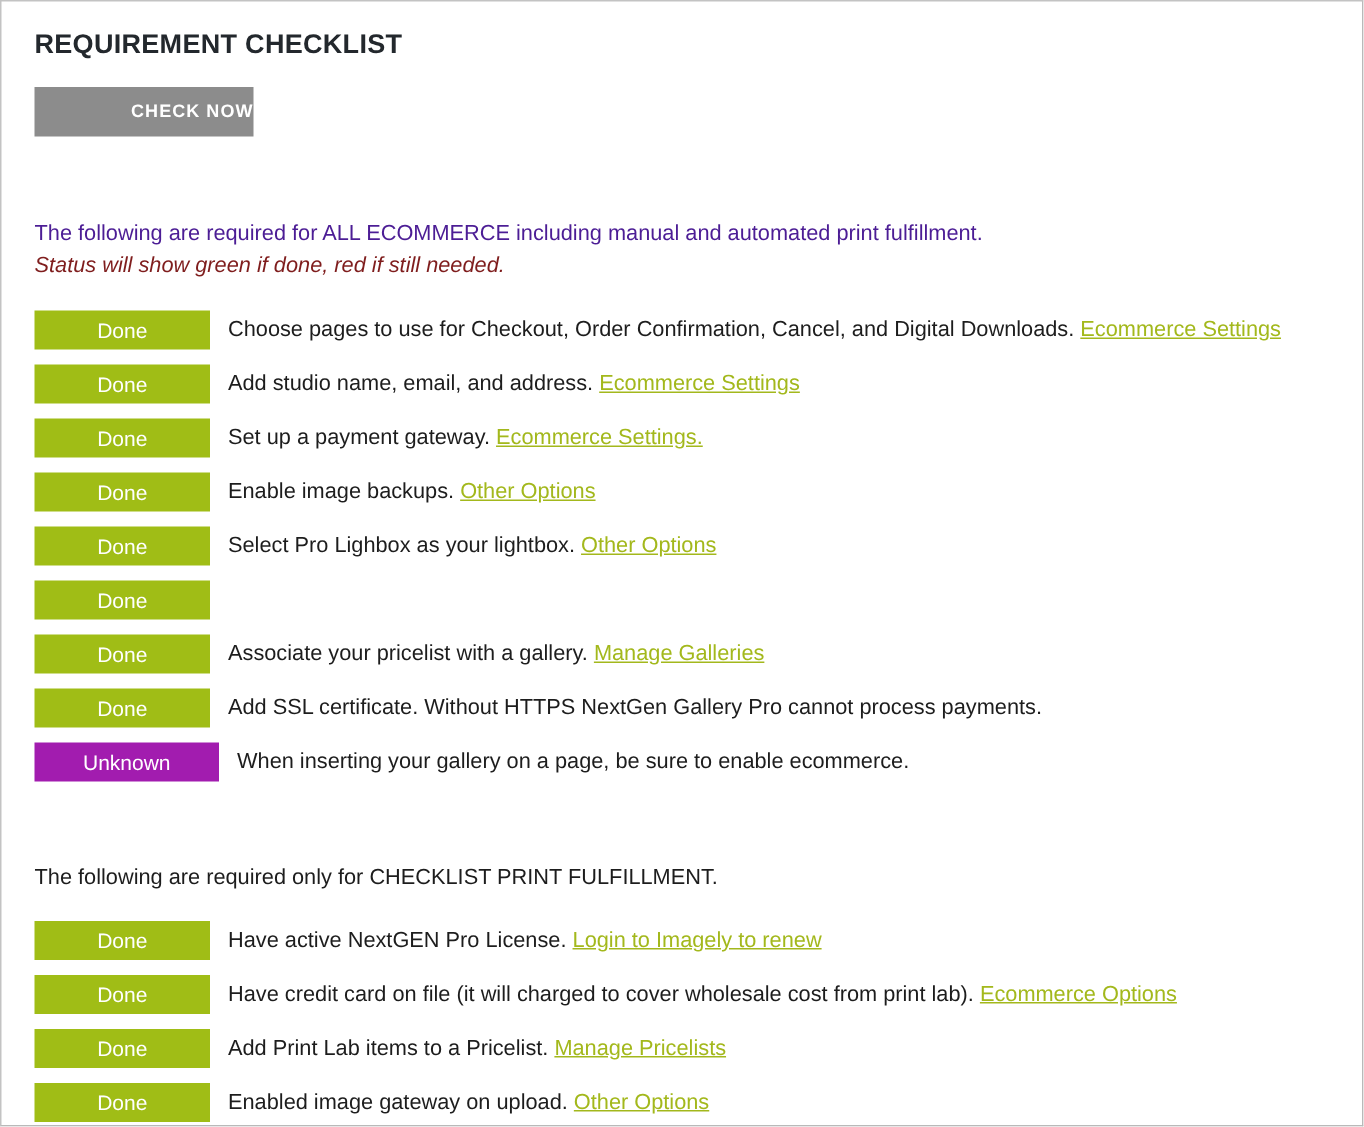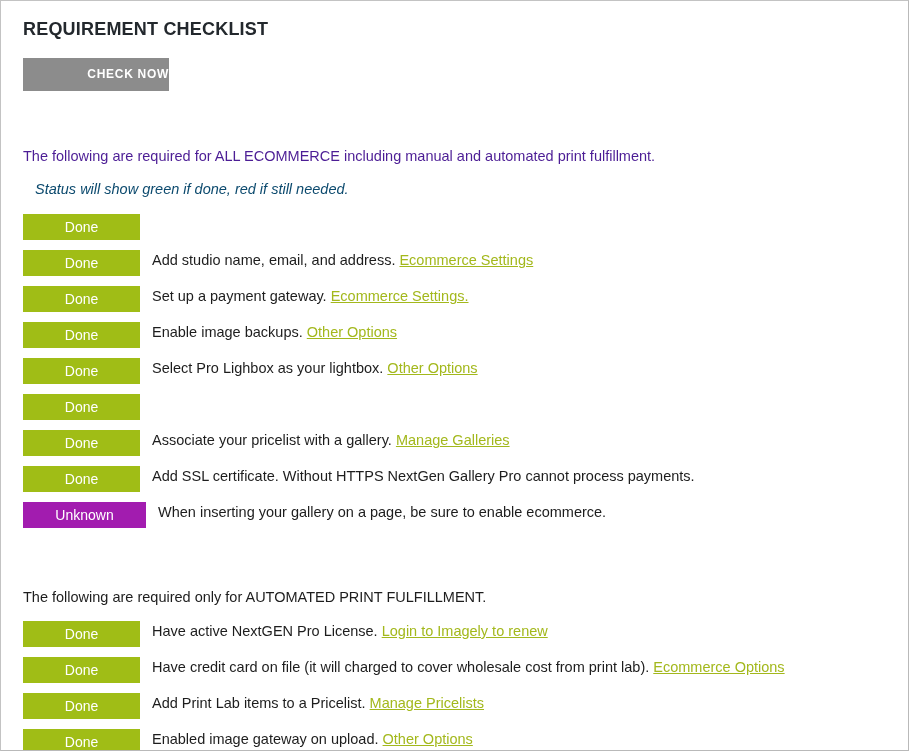--- a/index.html
+++ b/index.html
@@ -62,43 +62,43 @@
 
   
   .intro {
     margin: 0;
     padding-top: 54px;
     font-size: 14.5px;
     line-height: 22px;
     color: #4c1d95;
   }
   .intro-note {
-    margin: 12px;
+    margin: 0;
     font-size: 14.5px;
     line-height: 21px;
     font-style: italic;
-    color: #0c4a6e;
+    color: #7f1d1d;
   }
 
   .section-title {
     margin: 0;
     font-size: 14.5px;
     line-height: 22px;
     color: #1d1d1d;
   }
 
   
   .checklist {
     margin: 0;
     padding: 0;
     list-style: none;
   }
   .check-row {
     display: flex;
-    align-items: flex-start;
+    align-items: center;
     height: 36px;
   }
   .badge {
     flex: 0 0 auto;
     width: 117px;
     height: 26px;
     line-height: 26px;
     text-align: center;
     color: #ffffff;
     font-size: 14px;
@@ -134,20 +134,21 @@
     <div class="check-now-wrap">
       <button class="check-now">CHECK NOW</button>
     </div>
 
     <p class="intro">The following are required for ALL ECOMMERCE including manual and automated print fulfillment.</p>
     <p class="intro-note">Status will show green if done, red if still needed.</p>
 
     <ul class="checklist list-first" id="section-0-rows">
         <li class="check-row">
           <span class="badge status-done" style="background: rgb(160, 189, 22);">Done</span>
+          <span class="row-text"><span>Choose pages to use for Checkout, Order Confirmation, Cancel, and Digital Downloads. </span><a class="row-link">Ecommerce Settings</a></span>
         </li>
         <li class="check-row">
           <span class="badge status-done" style="background: rgb(160, 189, 22);">Done</span>
           <span class="row-text"><span>Add studio name, email, and address. </span><a class="row-link">Ecommerce Settings</a></span>
         </li>
         <li class="check-row">
           <span class="badge status-done" style="background: rgb(160, 189, 22);">Done</span>
           <span class="row-text"><span>Set up a payment gateway. </span><a class="row-link">Ecommerce Settings.</a></span>
         </li>
         <li class="check-row">
@@ -170,21 +171,21 @@
           <span class="row-text"><span>Add SSL certificate. Without HTTPS NextGen Gallery Pro cannot process payments.</span></span>
         </li>
         <li class="check-row">
           <span class="badge status-unknown" style="background: #a21caf;">Unknown</span>
           <span class="row-text"><span>When inserting your gallery on a page, be sure to enable ecommerce.</span></span>
         </li>
       </ul>
 
     <div class="gap-sections"></div>
 
-    <p class="section-title">The following are required only for AUTOMATED PRINT FULFILLMENT.</p>
+    <p class="section-title">The following are required only for CHECKLIST PRINT FULFILLMENT.</p>
 
     <ul class="checklist list-second" id="section-1-rows">
         <li class="check-row">
           <span class="badge status-done" style="background: rgb(160, 189, 22);">Done</span>
           <span class="row-text"><span>Have active NextGEN Pro License. </span><a class="row-link">Login to Imagely to renew</a></span>
         </li>
         <li class="check-row">
           <span class="badge status-done" style="background: rgb(160, 189, 22);">Done</span>
           <span class="row-text"><span>Have credit card on file (it will charged to cover wholesale cost from print lab). </span><a class="row-link">Ecommerce Options</a></span>
         </li>

